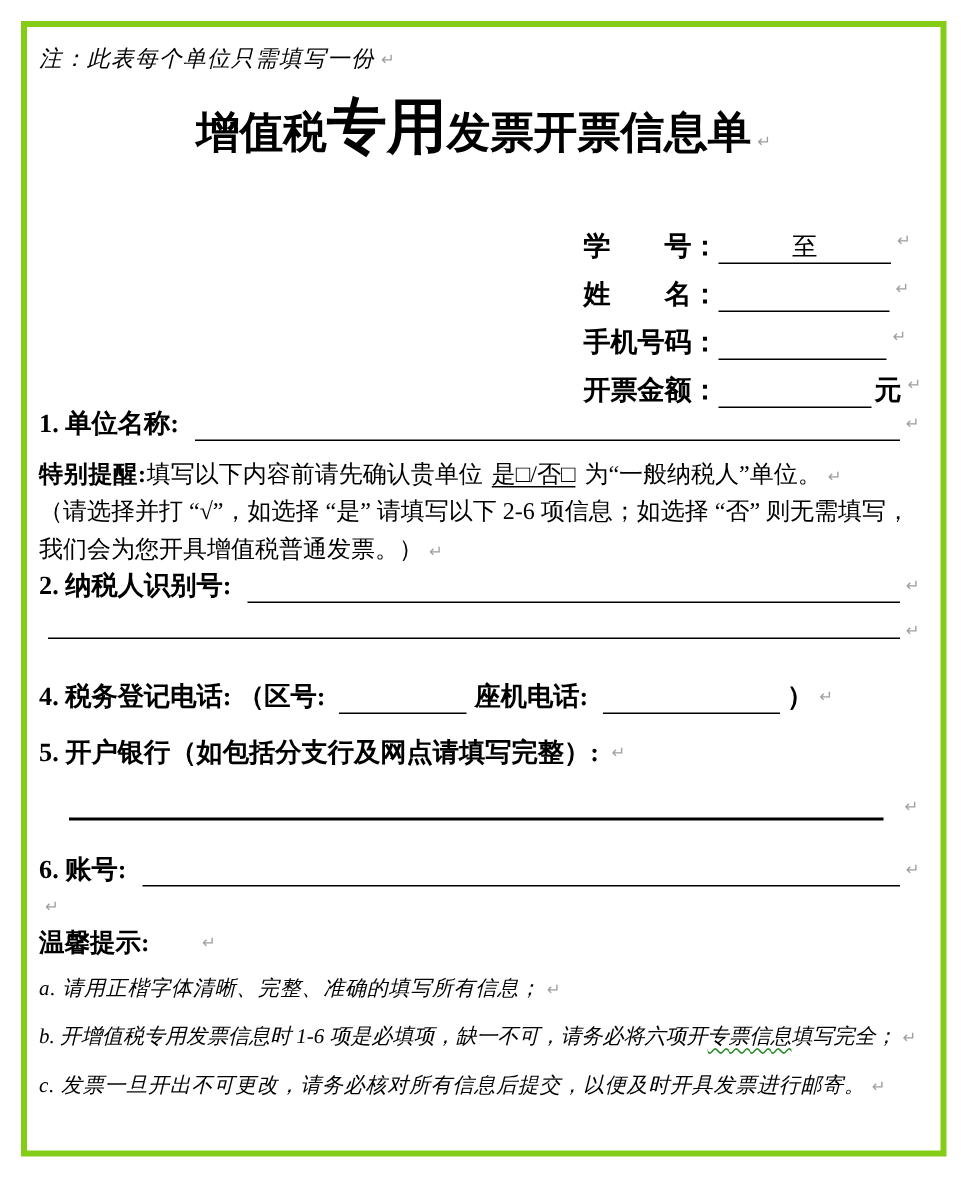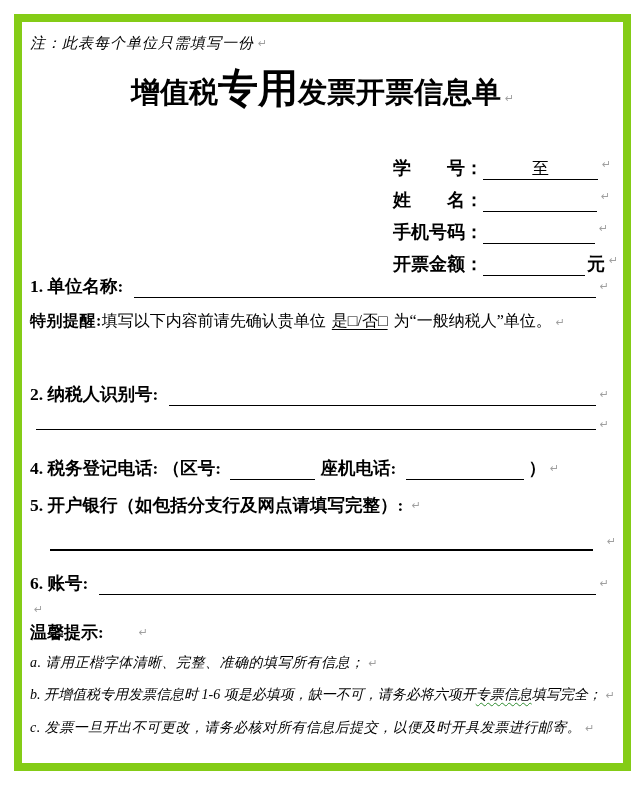--- a/index.html
+++ b/index.html
@@ -1,21 +1,21 @@
 <!DOCTYPE html>
 <html><head>
 <meta charset="utf-8">
 <style>
   * { margin:0; padding:0; box-sizing:border-box; }
   html,body { background:#ffffff; }
   body { font-family:"Liberation Serif","DejaVu Serif",serif; color:#000; }
 
   .sheet { position:relative; width:644px; height:789px; background:#fff; overflow:hidden; }
   .frame { position:absolute; left:14px; top:14px; right:13px; bottom:18px;
-           border:8px solid #84cc16; }
+           border:4px solid #84cc16; }
 
   .pilcrow { color:#a0a0a0; font-family:"DejaVu Sans","Liberation Sans",sans-serif;
              font-size:11px; font-style:normal; font-weight:normal; margin-left:4px;
              line-height:1; align-self:center; }
 
   .kai { font-style:italic; }
 
   .note { position:absolute; top:12px; left:8px; font-size:15px; letter-spacing:1px;
           display:flex; align-items:center; }
 
@@ -104,20 +104,23 @@
     <div class="item i1">
       <span>1. 单位名称: </span>
       <span class="fill"></span>
       <span class="pilcrow">↵</span>
     </div>
 
     <div class="reminder">
       <div class="rline">
         <b>特别提醒:</b><span>填写以下内容前请先确认贵单位 </span><span class="uline">是□/否□</span><span> 为“一般纳税人”单位。</span><span class="pilcrow">↵</span>
       </div>
+      <div class="rline">
+        <span class="rp">（请选择并打 “√”，如选择 “是” 请填写以下 2-6 项信息；如选择 “否” 则无需填写，我们会为您开具增值税普通发票。）</span><span class="pilcrow">↵</span>
+      </div>
     </div>
 
     <div class="item i2">
       <span>2. 纳税人识别号: </span>
       <span class="fill"></span>
       <span class="pilcrow">↵</span>
     </div>
 
     <div class="item i3">
       <span class="fill"></span>

